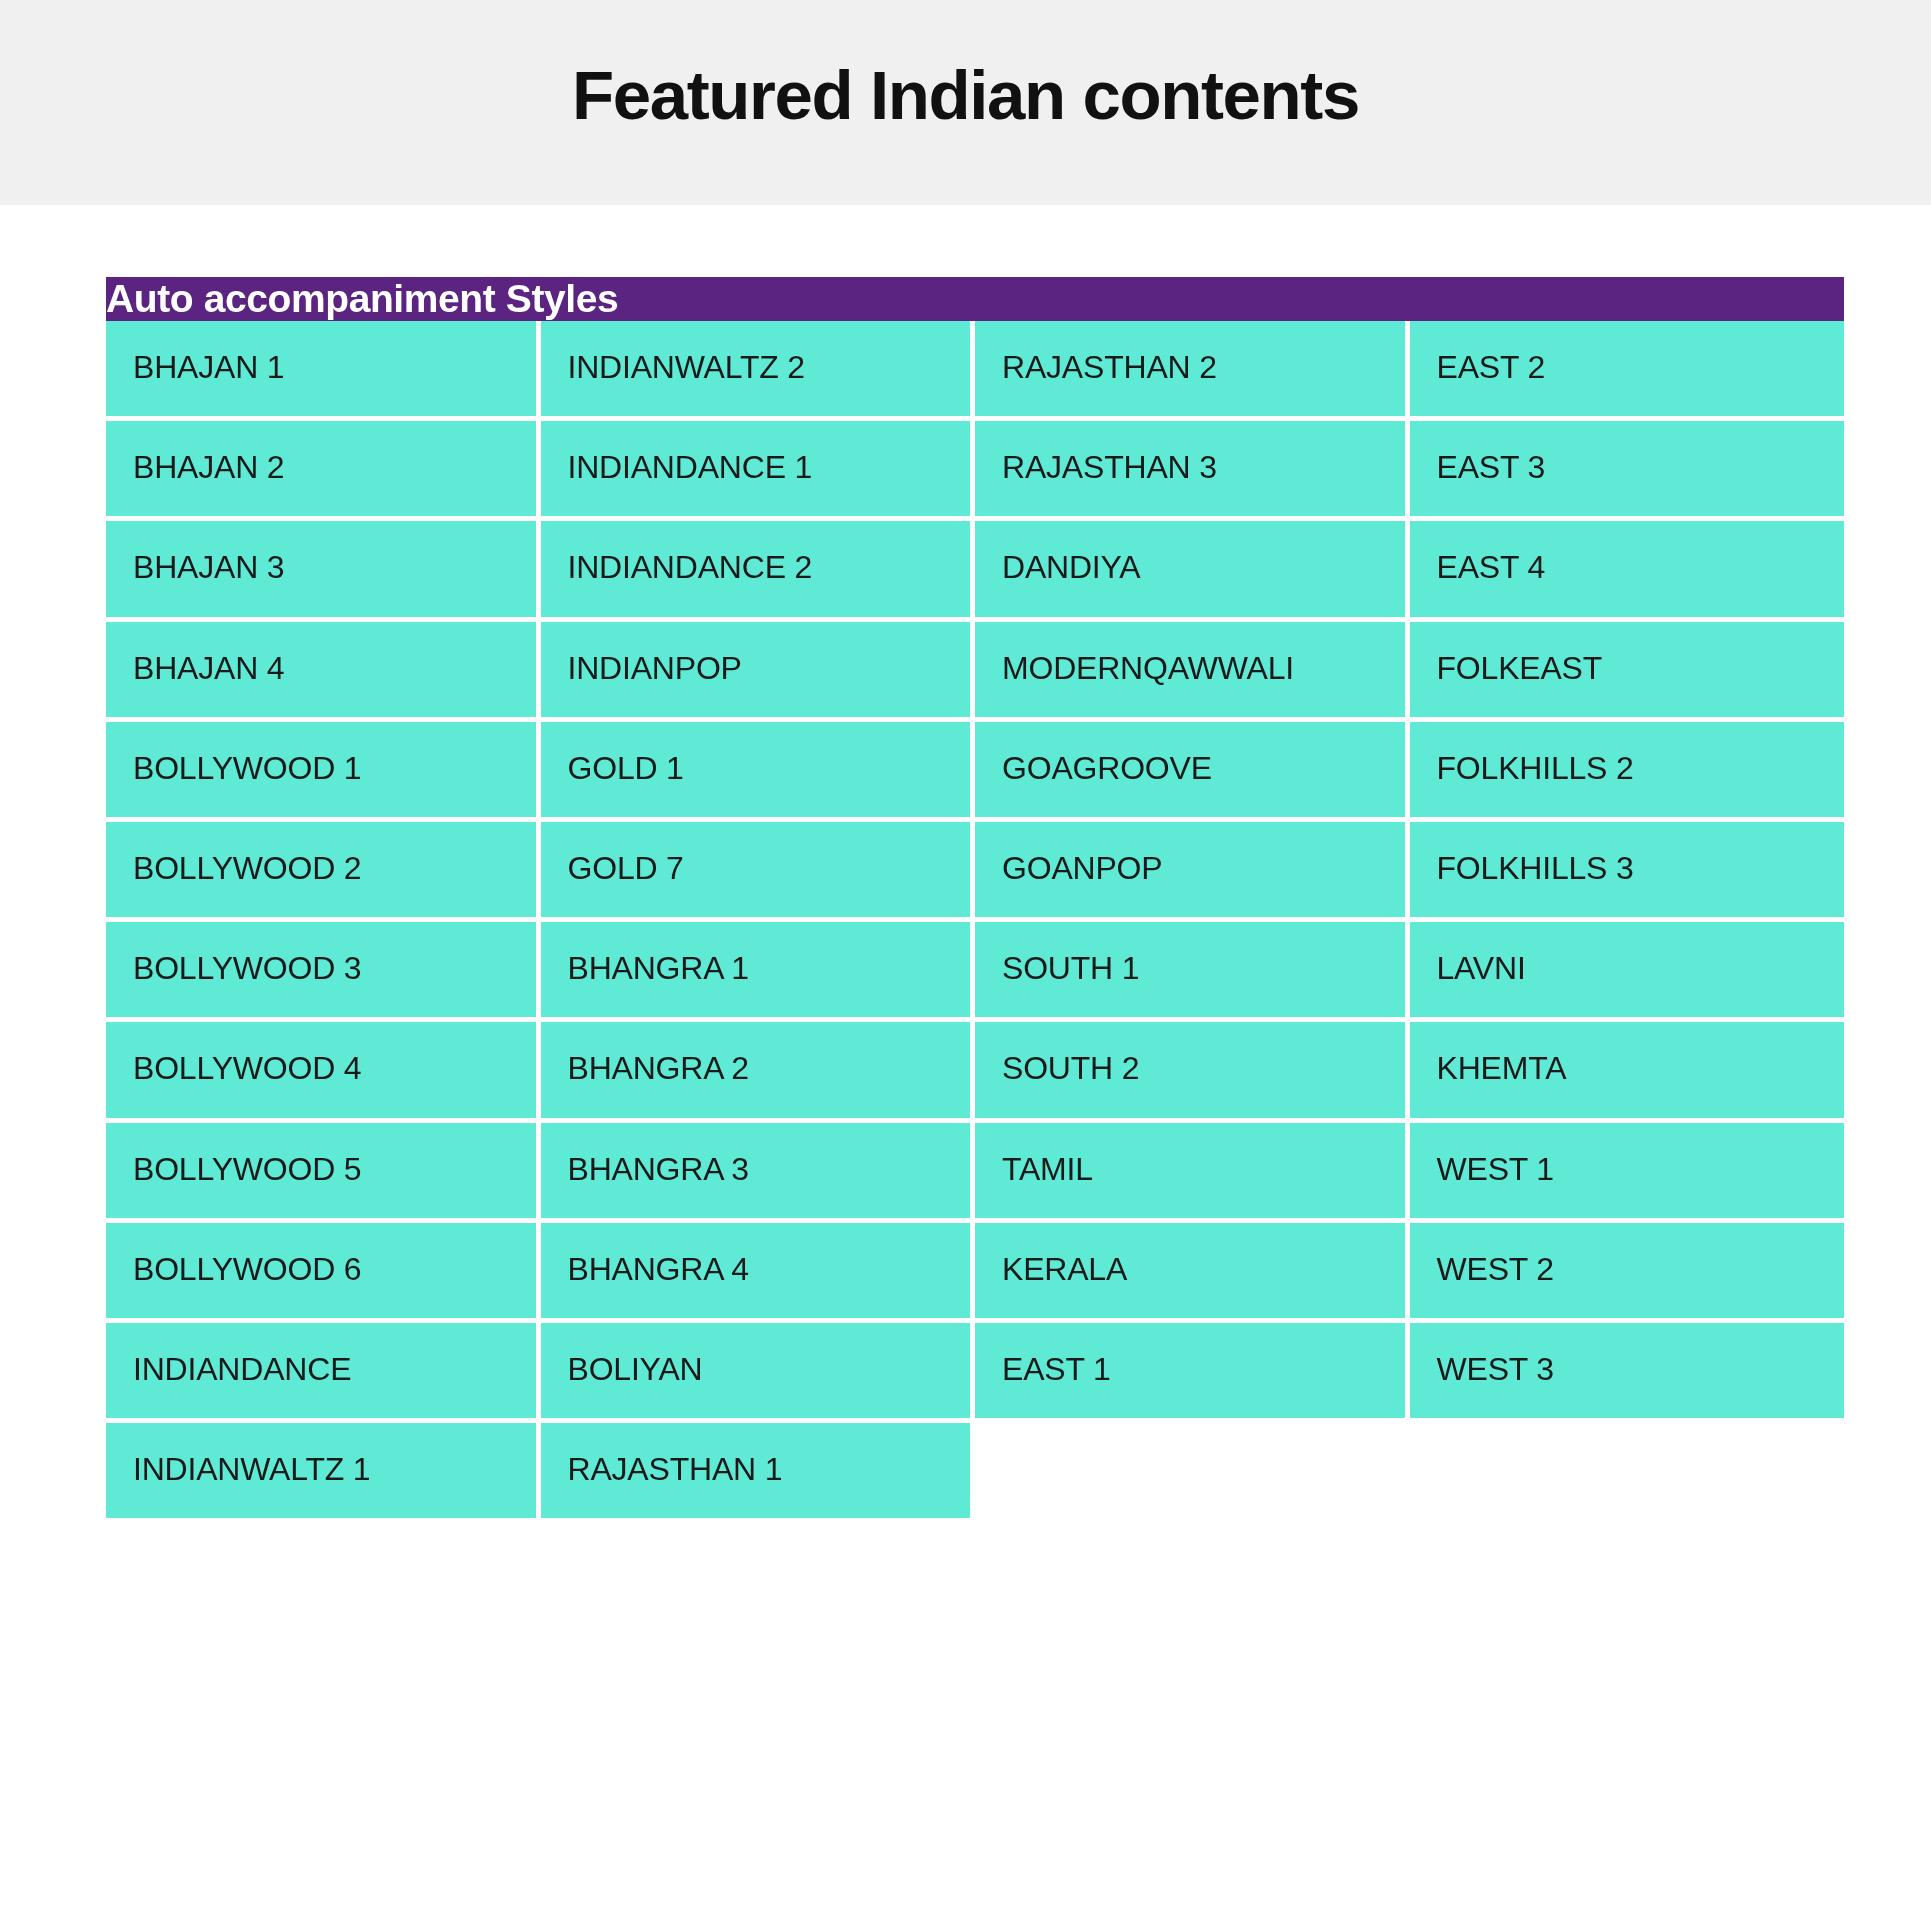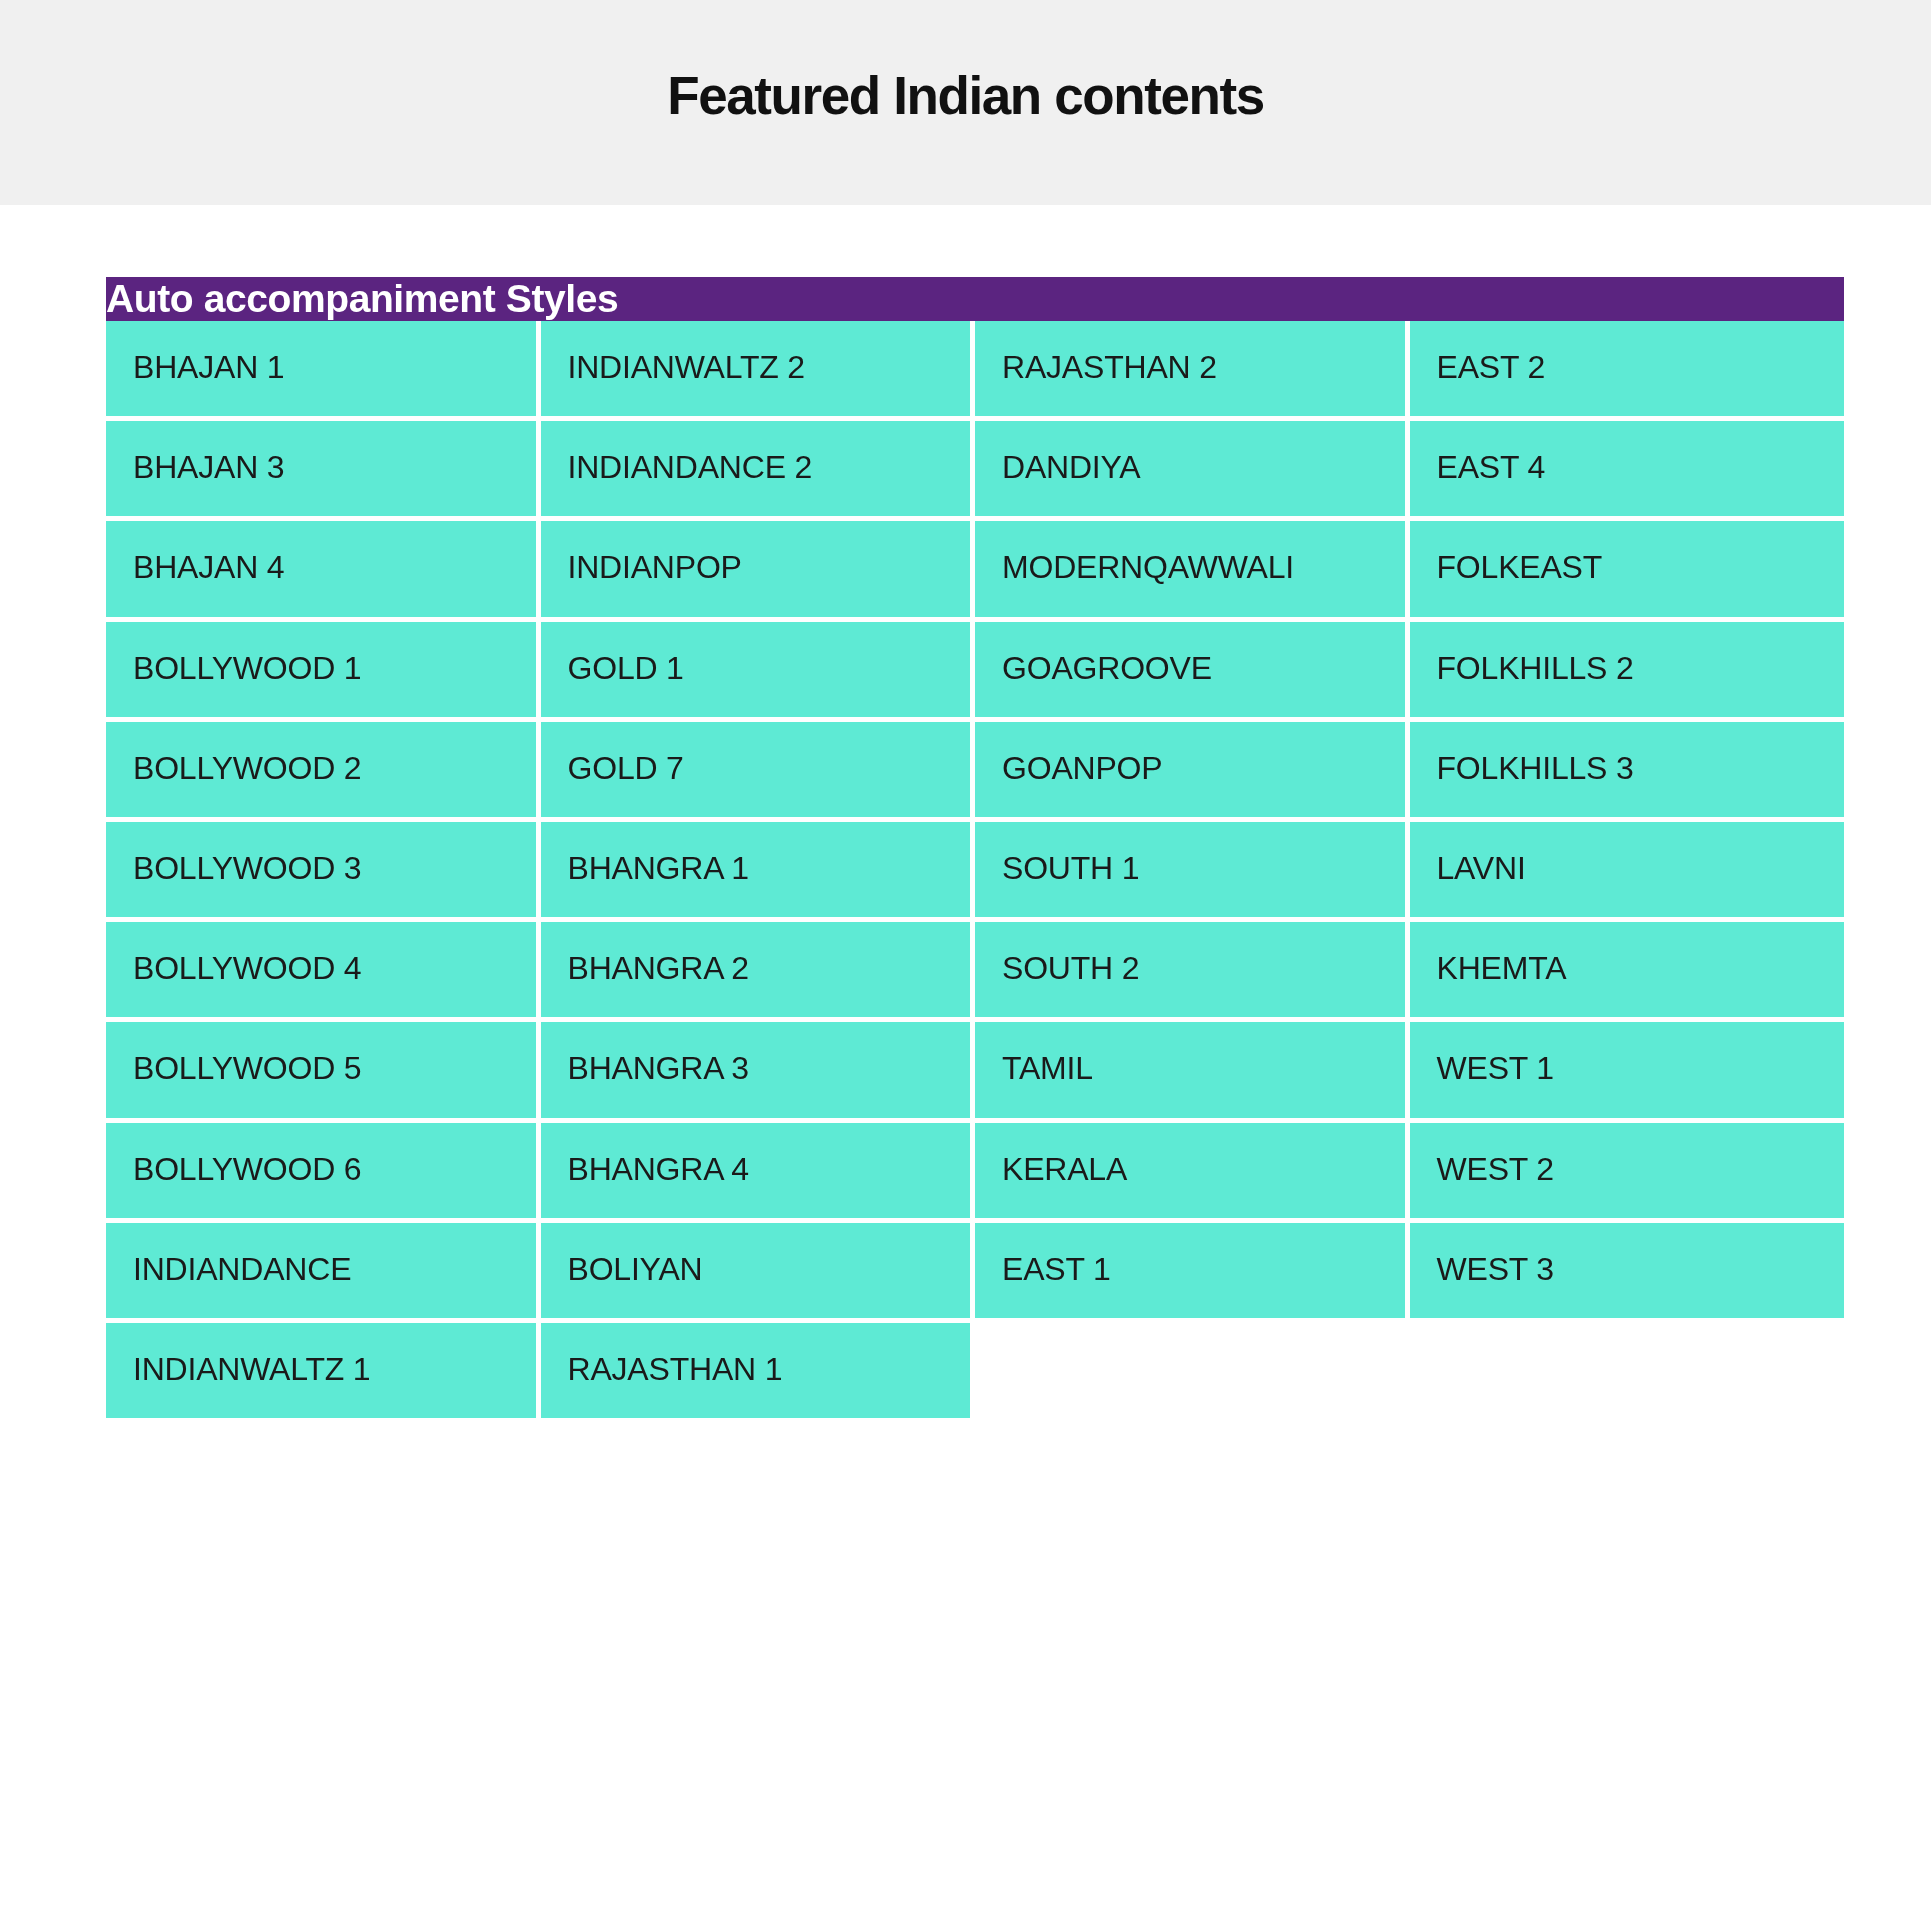--- a/index.html
+++ b/index.html
@@ -18,21 +18,21 @@
   }
   .header-band {
     width: 100%;
     height: 205px;
     background: #f0f0f0;
     display: flex;
     align-items: center;
     justify-content: center;
   }
   .header-title {
-    font-size: 53px;
+    font-size: 69px;
     font-weight: bold;
     color: #111111;
     letter-spacing: -1.4px;
     text-align: center;
     margin: 0;
     padding-bottom: 13.5px;
   }
   .table-wrap {
     padding: 72px 106px 0 106px;
   }
@@ -85,20 +85,26 @@
     <table class="styles-table">
       <tbody>
         <tr class="table-head-row">
           <td colspan="4" class="table-head-cell">Auto accompaniment Styles</td>
         </tr>
       <tr>
             <td class="cell">BHAJAN 1</td>
             <td class="cell">INDIANWALTZ 2</td>
             <td class="cell">RAJASTHAN 2</td>
             <td class="cell">EAST 2</td>
+          </tr>
+          <tr>
+            <td class="cell">BHAJAN 2</td>
+            <td class="cell">INDIANDANCE 1</td>
+            <td class="cell">RAJASTHAN 3</td>
+            <td class="cell">EAST 3</td>
           </tr>
           <tr>
             <td class="cell">BHAJAN 3</td>
             <td class="cell">INDIANDANCE 2</td>
             <td class="cell">DANDIYA</td>
             <td class="cell">EAST 4</td>
           </tr>
           <tr>
             <td class="cell">BHAJAN 4</td>
             <td class="cell">INDIANPOP</td>

